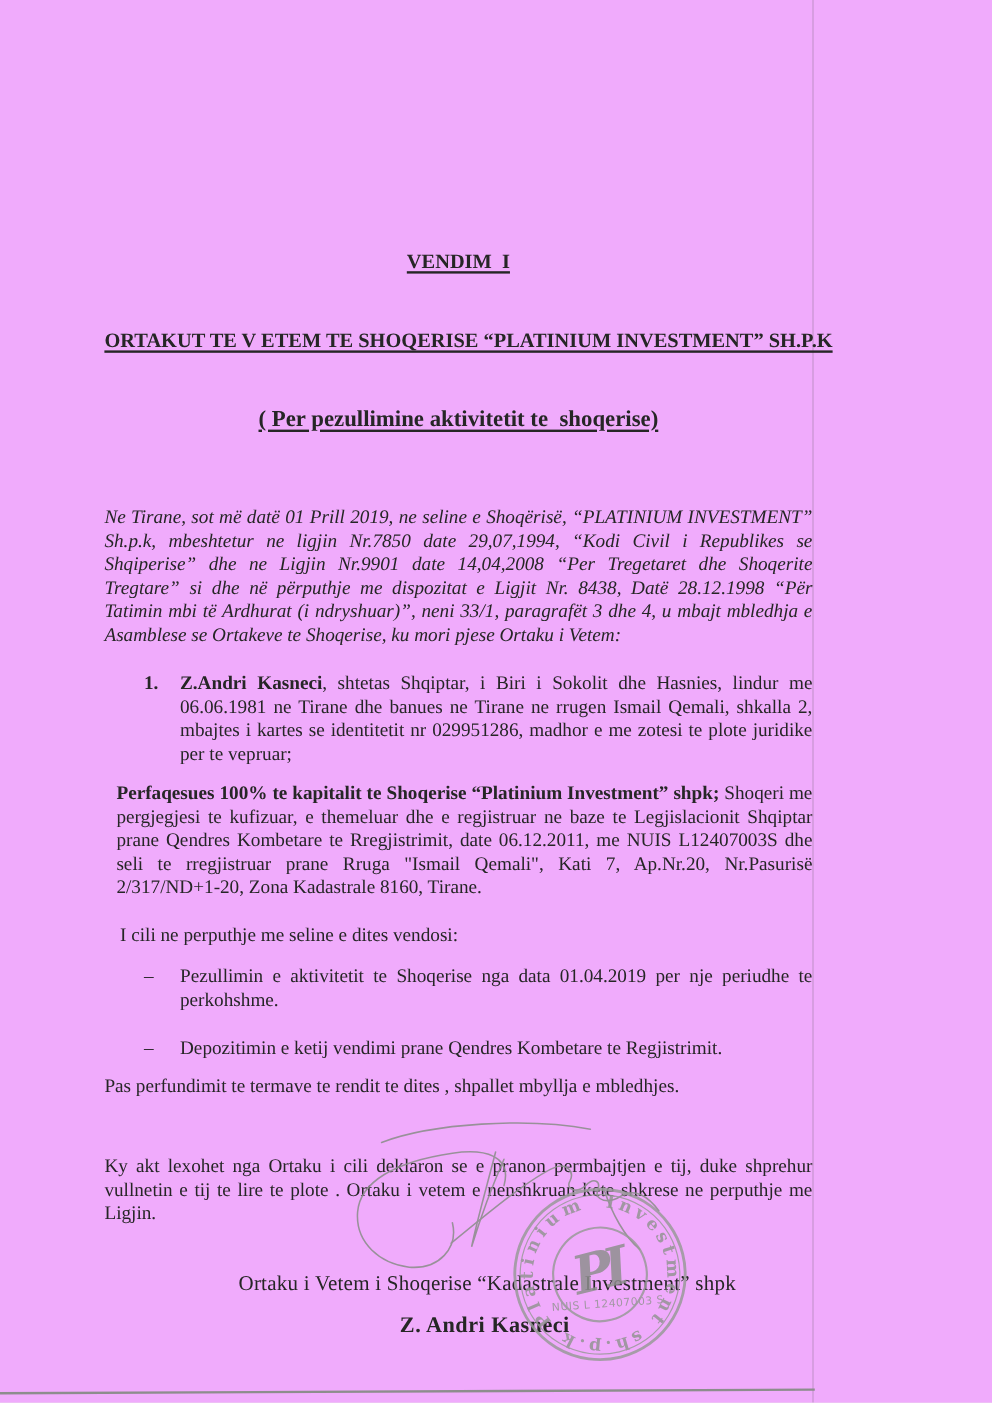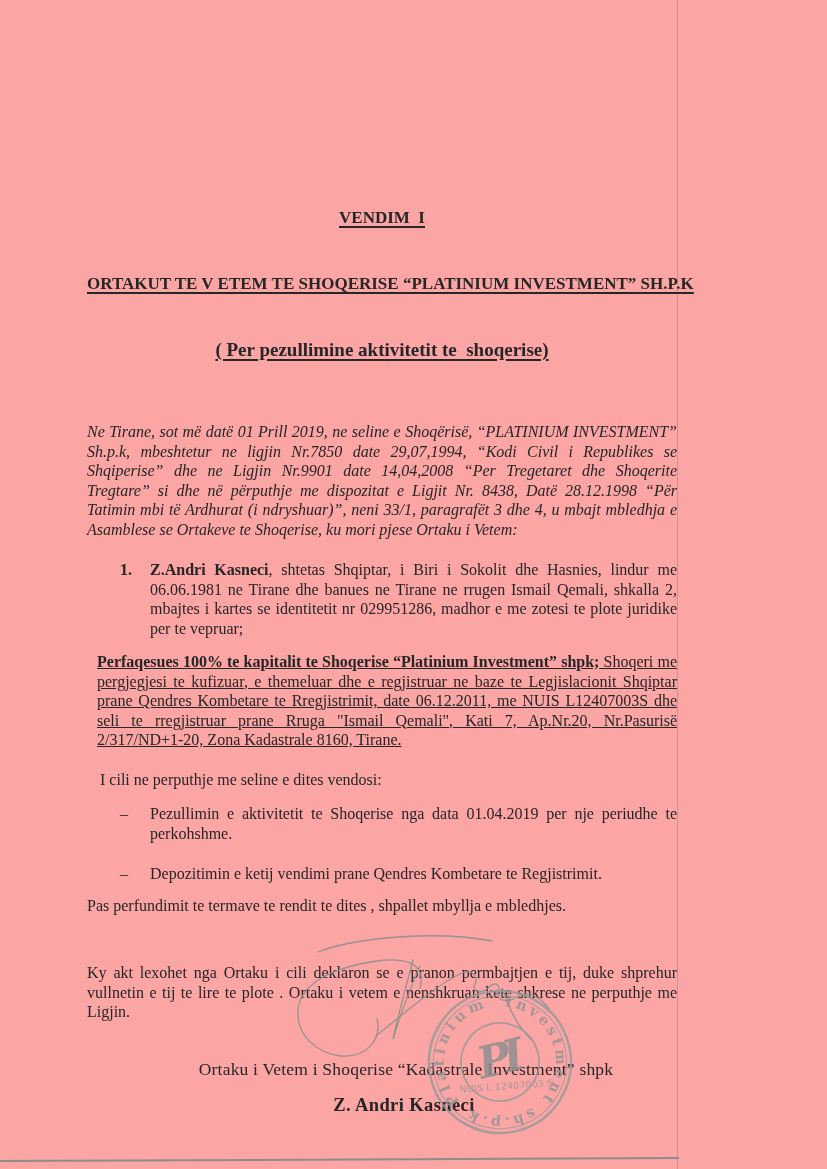--- a/index.html
+++ b/index.html
@@ -4,21 +4,21 @@
 <style>
   html,body{margin:0;padding:0;}
   body{
     width:827px;height:1169px;
     background:#e9e9e9;
     font-family:"Liberation Serif","DejaVu Serif",serif;
   }
   .page{
     position:relative;
     width:827px;height:1169px;
-    background:#fca5a5;
+    background:#f0abfc;
     overflow:hidden;
     color:#262626;
     box-sizing:border-box;
   }
   
   .scan-fold-line{
     position:absolute;left:677px;top:0;width:1px;height:1169px;
     background:rgba(90,90,90,.28);
   }
   .scan-edge-line{
@@ -42,21 +42,21 @@
   .heading .sub{font-size:19px;}
   .para{ text-align:justify; }
   .intro{ margin-top:17px;font-style:italic; }
   .numbered-item{
     position:relative;margin-top:21px;padding-left:63px;
     text-align:justify;
   }
   .numbered-item .marker{
     position:absolute;left:33px;top:0;font-weight:bold;
   }
-  .rep-para{ margin-top:14px;margin-left:10px;text-align:justify;text-decoration:underline; }
+  .rep-para{ margin-top:14px;margin-left:10px;text-align:justify; }
   .bold-lead{ font-weight:bold; }
   .agenda-intro{ margin-top:20px;margin-left:13px; }
   .dash-item{
     position:relative;margin-top:15px;padding-left:63px;
     text-align:justify;
   }
   .dash-item .marker{ position:absolute;left:33px;top:0; }
   .dash-item + .dash-item{ margin-top:21px; }
   .closing-meeting{ margin-top:12px; }
   .declaration{ margin-top:48px;text-align:justify; }

